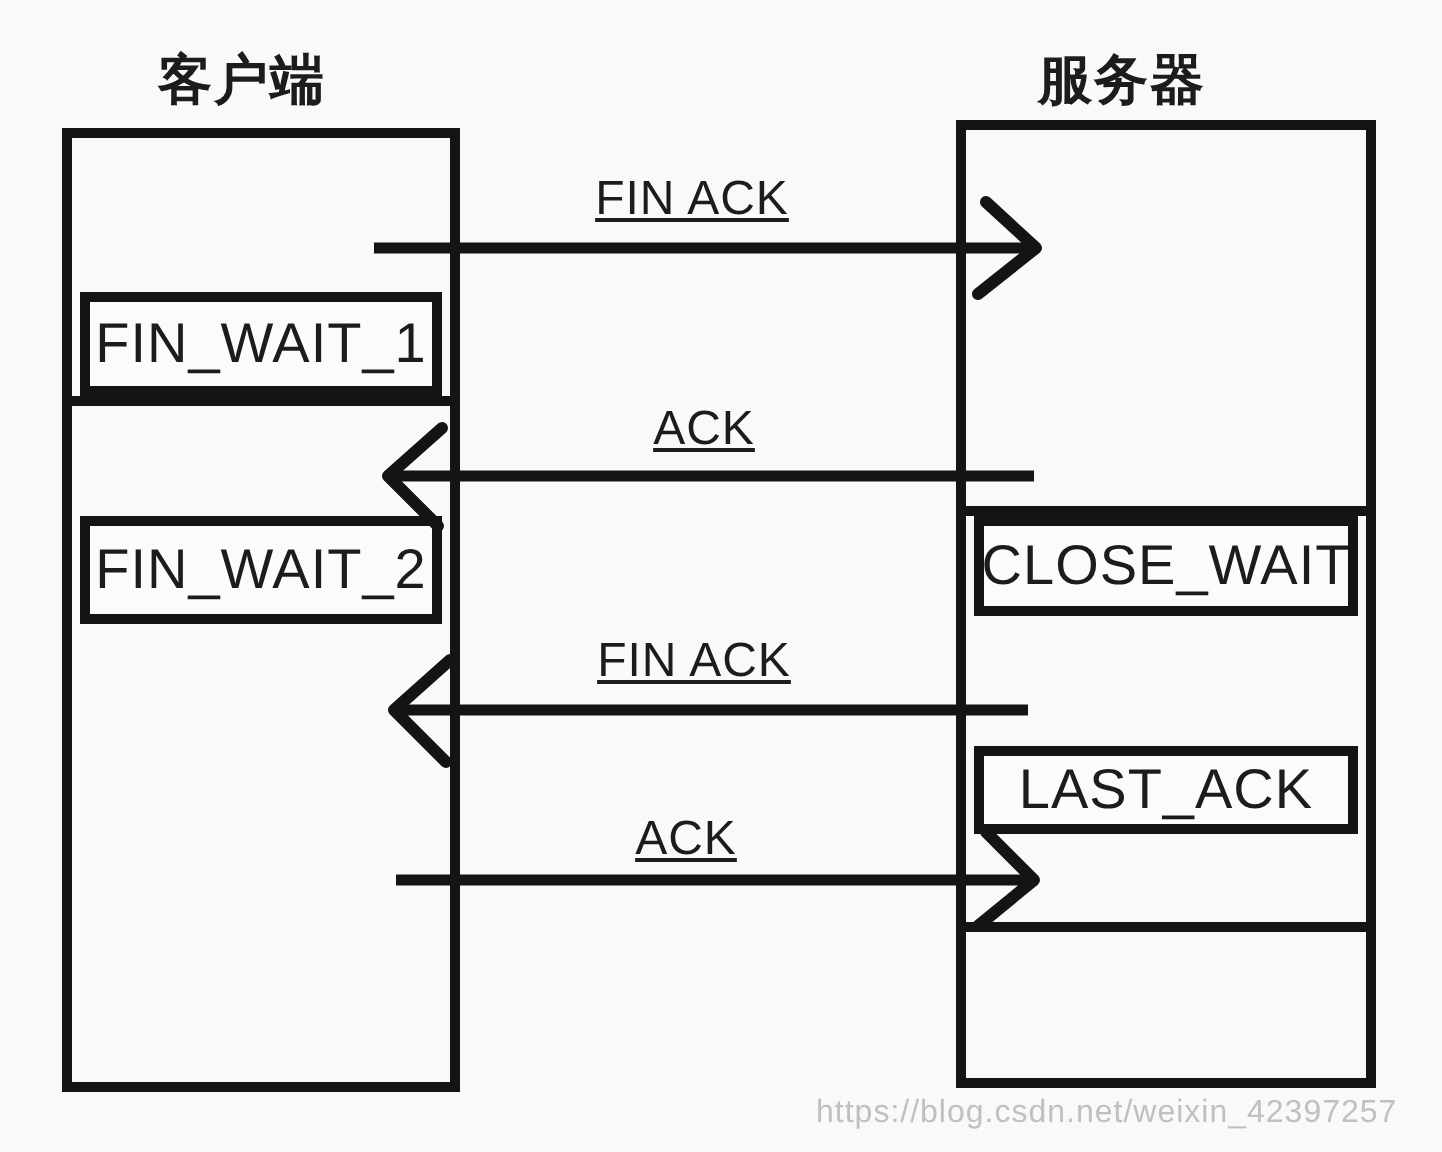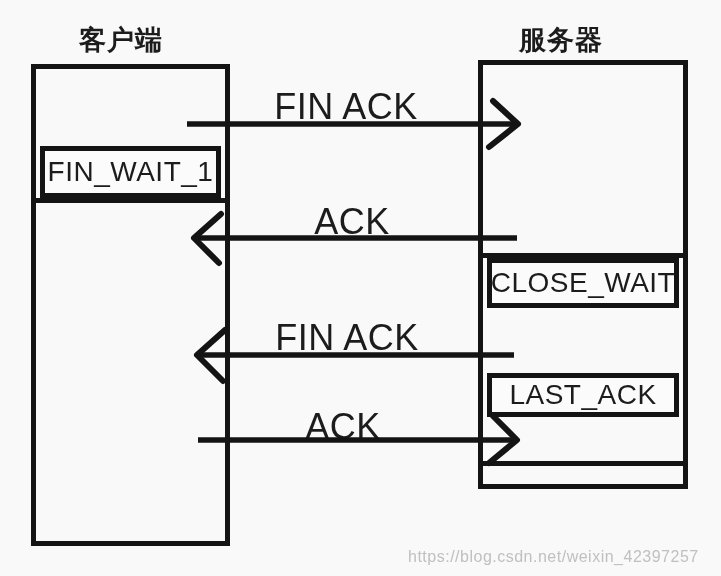--- a/index.html
+++ b/index.html
@@ -27,21 +27,21 @@
   .server-title{left:561px;}
 
   .column{
     position:absolute;
     border:5px solid #141414;
     box-sizing:border-box;
     display:flex;
     flex-direction:column;
   }
   .client-col{left:31px;top:64px;width:199px;height:482px;}
-  .server-col{left:478px;top:60px;width:210px;height:429px;}
+  .server-col{left:478px;top:60px;width:210px;height:484px;}
 
   .sec{flex:0 0 auto;box-sizing:border-box;}
   .divider{flex:0 0 auto;height:5px;background:#141414;}
 
   
   .c-s1{height:77px;}
   .c-s2{height:52px;}
   .c-s3{height:55px;}
   .c-s4{height:54px;}
   .c-s5{height:150px;}
@@ -69,25 +69,26 @@
     white-space:nowrap;
     background:#fbfbfb;
   }
 
   .arrows{
     position:absolute;left:0;top:0;width:721px;height:576px;
     z-index:5;pointer-events:none;
   }
   .msg-label{
     position:absolute;
-    font-size:36px;
+    font-size:24px;
     letter-spacing:0.5px;
     transform:translateX(-50%);
     white-space:nowrap;
     z-index:4;
+    text-decoration:underline;
   }
   .m1{left:346px;top:86px;}
   .m2{left:352px;top:201px;}
   .m3{left:347px;top:317px;}
   .m4{left:343px;top:406px;}
 
   .watermark-url{
     position:absolute;
     left:408px;top:548px;
     font-size:16px;
@@ -115,20 +116,25 @@
 
   <div class="column client-col">
     <div class="sec c-s1"></div>
     <div class="sec c-s2">
       <div class="state-box">
         <span>FIN_WAIT_1</span>
       </div>
     </div>
     <div class="divider"></div>
     <div class="sec c-s3"></div>
+    <div class="sec c-s4">
+      <div class="state-box">
+        <span>FIN_WAIT_2</span>
+      </div>
+    </div>
     <div class="sec c-s5"></div>
     <div class="sec c-s7"></div>
   </div>
 
   <div class="column server-col">
     <div class="sec s-s1"></div>
     <div class="divider"></div>
     <div class="sec s-s2">
       <div class="state-box">
         <span>CLOSE_WAIT</span>

